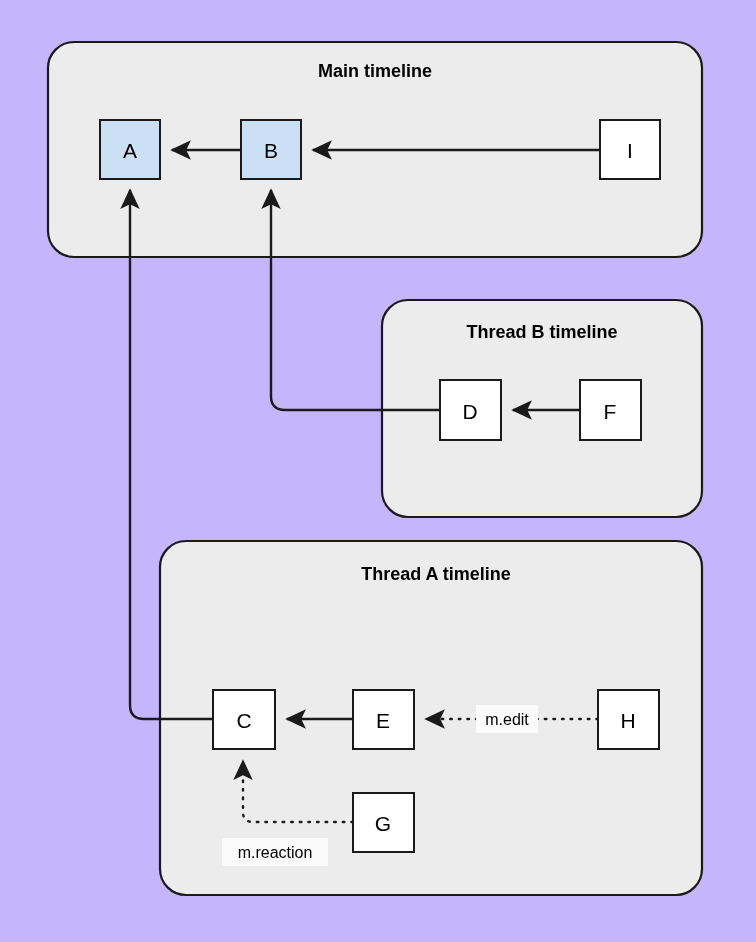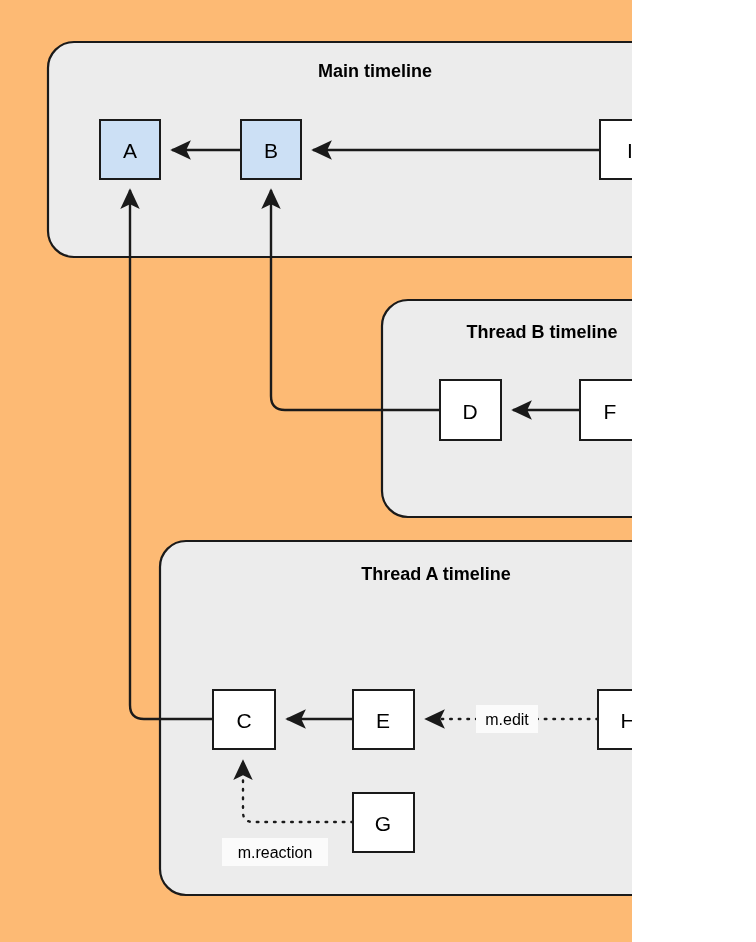--- a/index.html
+++ b/index.html
@@ -6,23 +6,23 @@
   html, body {
     margin: 0;
     padding: 0;
     background: #ffffff;
   }
   body {
     font-family: "Liberation Sans", "DejaVu Sans", sans-serif;
   }
   #canvas {
     position: relative;
-    width: 632px;
+    width: 756px;
     height: 942px;
-    background: #fdba74;
+    background: #c4b5fd;
     overflow: hidden;
   }
   #canvas svg {
     position: absolute;
     top: 0;
     left: 0;
     width: 756px;
     height: 942px;
   }
   .grp-title {

